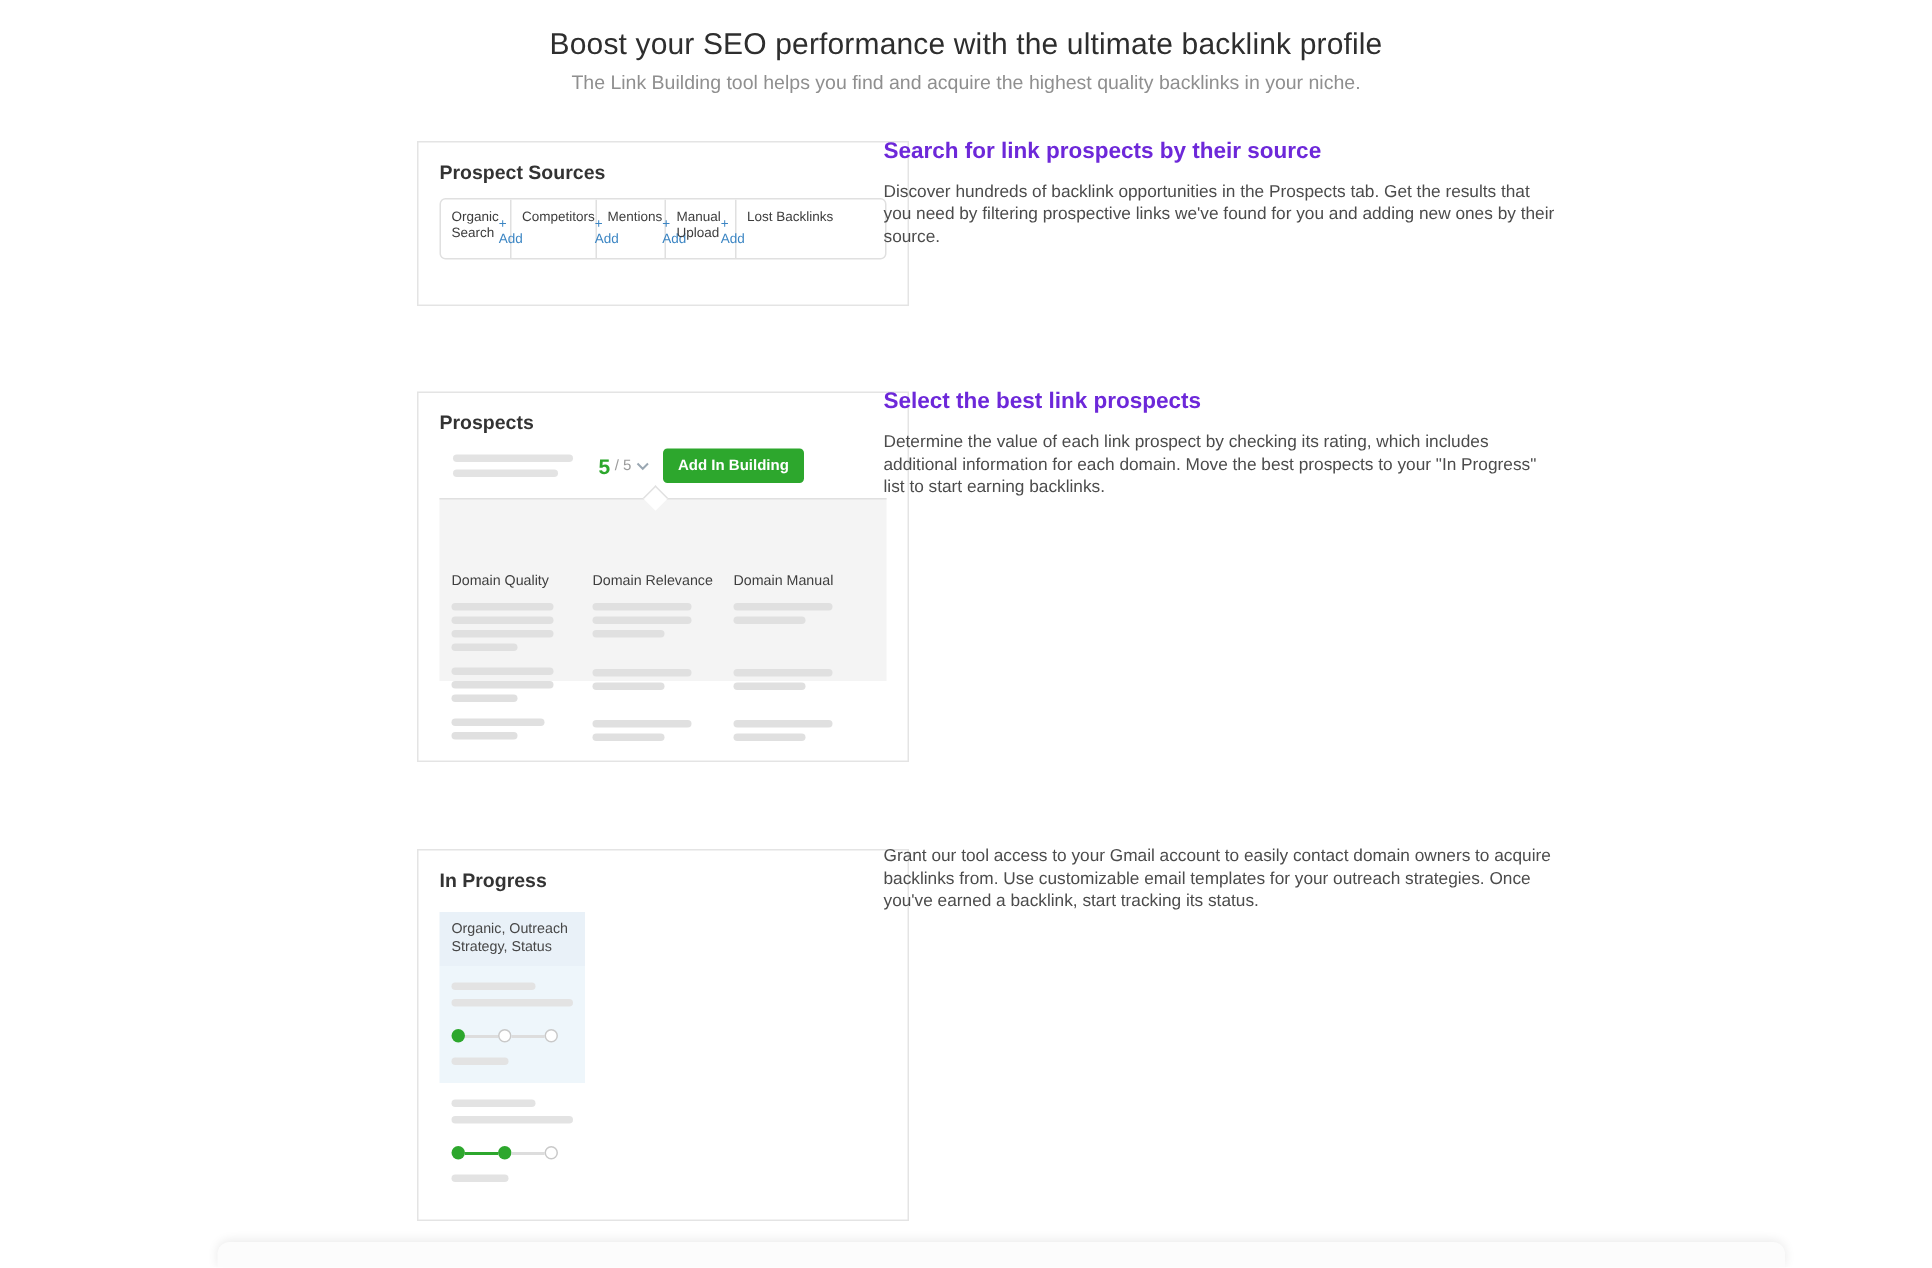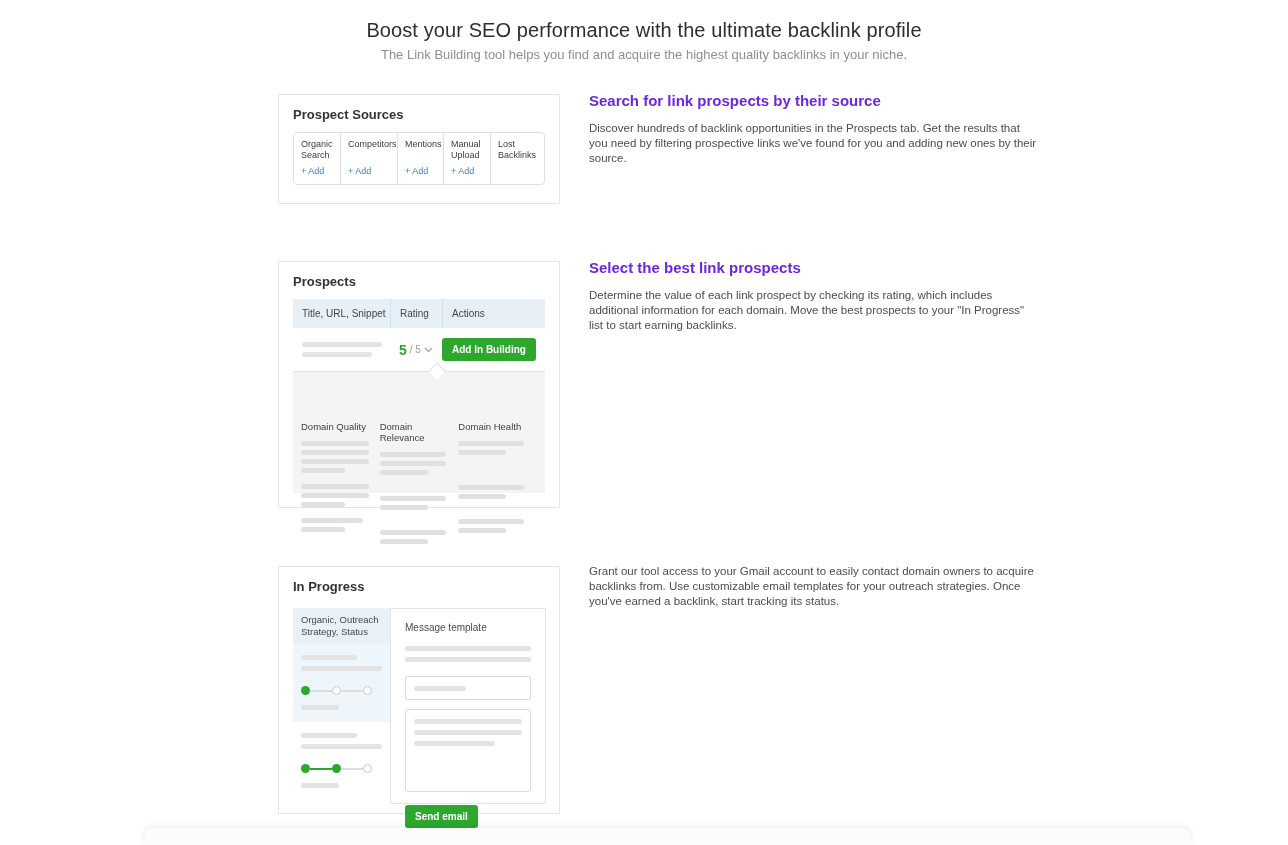--- a/index.html
+++ b/index.html
@@ -17,40 +17,40 @@
     text-align:center; font-size:20px; font-weight:500; color:#2e2e2e;
     letter-spacing:.1px;
   }
   .hero-subtitle {
     position:absolute; top:47px; left:0; width:100%;
     text-align:center; font-size:13px; color:#8f8f8f;
   }
 
   
   .card {
-    position:absolute; left:278px; width:282px; background:#fff;
+    position:absolute; left:278px; width:328px; background:#fff;
     border:1px solid #e4e4e4;
   }
   .card-title {
     padding:12px 14px 0; font-size:13px; font-weight:700; color:#333;
   }
 
   
   .copy { position:absolute; left:589px; width:452px; }
   .copy h2 { font-size:15px; font-weight:700; color:#6d28d9; margin-bottom:12px; }
   .copy p  { font-size:11.5px; line-height:15px; color:#4c4c4c; }
 
   
   .src-table {
     display:flex; margin:10px 14px 14px;
     border:1px solid #e0e0e0; border-radius:4px; overflow:hidden; background:#fff;
   }
   .src-cell {
     padding:6px 7px 8px; border-right:1px solid #e0e0e0;
-    display:flex; flex-direction:column;
+    display:flex; flex-direction:row;
   }
   .src-cell:last-child { border-right:none; }
   .src-label { font-size:9px; line-height:11px; color:#3d3d3d; min-height:22px; }
   .add-link { margin-top:5px; font-size:9px; color:#3b85c3; cursor:pointer; }
   .w47{width:47px;} .w57{width:57px;} .w46{width:46px;} .w56{flex:1;}
 
   
   .bar { height:5px; border-radius:2.5px; background:#e3e3e3; }
   .panel .bar { background:#e0e0e0; }
 
@@ -162,25 +162,20 @@
       </div>
     </div>
   </div>
   <div class="copy" style="top:92px;">
     <h2>Search for link prospects by their source</h2>
     <p>Discover hundreds of backlink opportunities in the Prospects tab. Get the results that you need by filtering prospective links we've found for you and adding new ones by their source.</p>
   </div>
 
   <div class="card" style="top:261px; height:247px;">
     <div class="card-title">Prospects</div>
-    <div class="thead">
-      <div class="th th-1">Title, URL, Snippet</div>
-      <div class="th th-2">Rating</div>
-      <div class="th th-3">Actions</div>
-    </div>
     <div class="trow">
       <div class="trow-bars">
         <div class="bar" style="width:80px;"></div>
         <div class="bar" style="width:70px;"></div>
       </div>
       <div class="rating">
         <span class="rating-value">5</span>
         <span class="rating-suffix">/ 5</span>
         <svg width="9" height="6" viewBox="0 0 9 6">
             <path d="M1 1 L4.5 4.5 L8 1" stroke="#9aa7b2" stroke-width="1.3" fill="none"></path>
@@ -220,21 +215,21 @@
         <div class="bar-group" style="margin-top:21px;">
           <div class="bar" style="width:66px;"></div>
             <div class="bar" style="width:48px;"></div>
         </div>
         <div class="bar-group" style="margin-top:20px;">
           <div class="bar" style="width:66px;"></div>
             <div class="bar" style="width:48px;"></div>
         </div>
       </div>
       <div class="pcol">
-        <div class="pcol-header">Domain Health</div>
+        <div class="pcol-header">Domain Manual</div>
         <div class="bar-group">
           <div class="bar" style="width:66px;"></div>
             <div class="bar" style="width:48px;"></div>
         </div>
         <div class="bar-group" style="margin-top:30px;">
           <div class="bar" style="width:66px;"></div>
             <div class="bar" style="width:48px;"></div>
         </div>
         <div class="bar-group" style="margin-top:20px;">
           <div class="bar" style="width:66px;"></div>
@@ -271,38 +266,20 @@
           <div class="stepper">
             <span class="step-dot filled"></span>
             <span class="step-line green"></span>
             <span class="step-dot filled"></span>
             <span class="step-line"></span>
             <span class="step-dot hollow"></span>
           </div>
           <div class="bar" style="width:38px;"></div>
         </div>
       </div>
-      <div class="right-panel">
-        <div class="msg-label">Message template</div>
-        <div class="rp-bars">
-          <div class="bar"></div>
-          <div class="bar"></div>
-        </div>
-        <div class="input-box">
-          <div class="bar" style="width:52px;"></div>
-        </div>
-        <div class="textarea-box">
-          <div class="bar"></div>
-          <div class="bar"></div>
-          <div class="bar" style="width:75%;"></div>
-        </div>
-        <div class="send-row">
-          <button class="btn-green">Send email</button>
-        </div>
-      </div>
     </div>
   </div>
   <div class="copy" style="top:564px;">
     <p>Grant our tool access to your Gmail account to easily contact domain owners to acquire backlinks from. Use customizable email templates for your outreach strategies. Once you've earned a backlink, start tracking its status.</p>
   </div>
 
   <div class="bottom-sheet"></div>
 
 </div>
 

